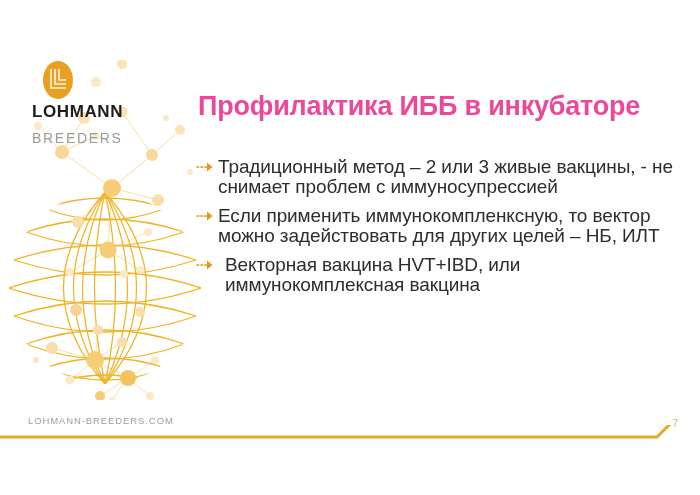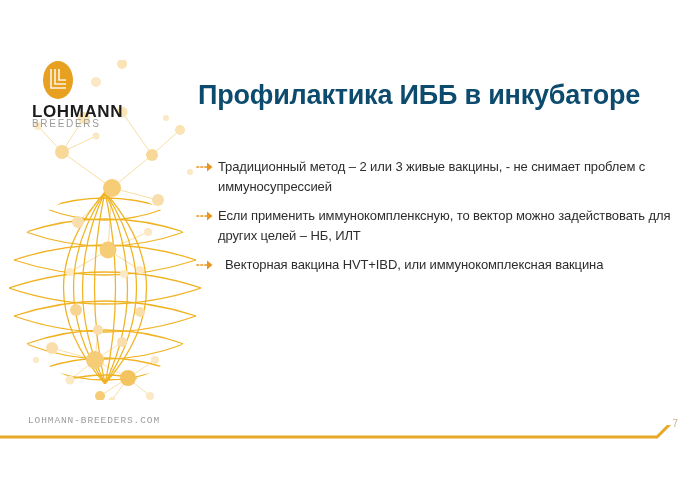--- a/index.html
+++ b/index.html
@@ -52,52 +52,53 @@
     margin-left: 4px;
   }
   .logo-line1 {
     font-size: 17px;
     font-weight: bold;
     letter-spacing: 0.6px;
     color: #1c1c1c;
     line-height: 12px;
   }
   .logo-line2 {
-    font-size: 10px;
+    font-size: 14px;
     font-weight: normal;
     letter-spacing: 1.7px;
     color: #9a9a9a;
     line-height: 12px;
+    margin-top: 14px;
   }
 
   
   #title {
     position: absolute;
     left: 198px;
-    top: 79px;
+    top: 90px;
     width: 480px;
     font-size: 27px;
     font-weight: bold;
-    color: #0c4a6e;
+    color: #ec4899;
     letter-spacing: -0.2px;
     line-height: 32px;
   }
 
   
   #bullets {
     position: absolute;
     left: 196px;
     top: 157px;
     width: 500px;
   }
   .bullet {
     position: relative;
     padding-left: 22px;
     margin-bottom: 9px;
-    font-size: 13px;
+    font-size: 19px;
     line-height: 20px;
     color: #2d2d2d;
     letter-spacing: -0.1px;
   }
   .bullet.indented {
     padding-left: 29px;
   }
   .bullet-marker {
     position: absolute;
     left: 0;
@@ -107,21 +108,20 @@
   }
 
   
   #footer-url {
     position: absolute;
     left: 28px;
     top: 415px;
     font-size: 9.5px;
     letter-spacing: 0.9px;
     color: #9d9d9d;
-    font-family: Liberation Mono, monospace;
   }
   #footer-rule {
     position: absolute;
     left: 0;
     top: 425px;
     width: 700px;
     height: 38px;
     pointer-events: none;
   }
   #page-number {

